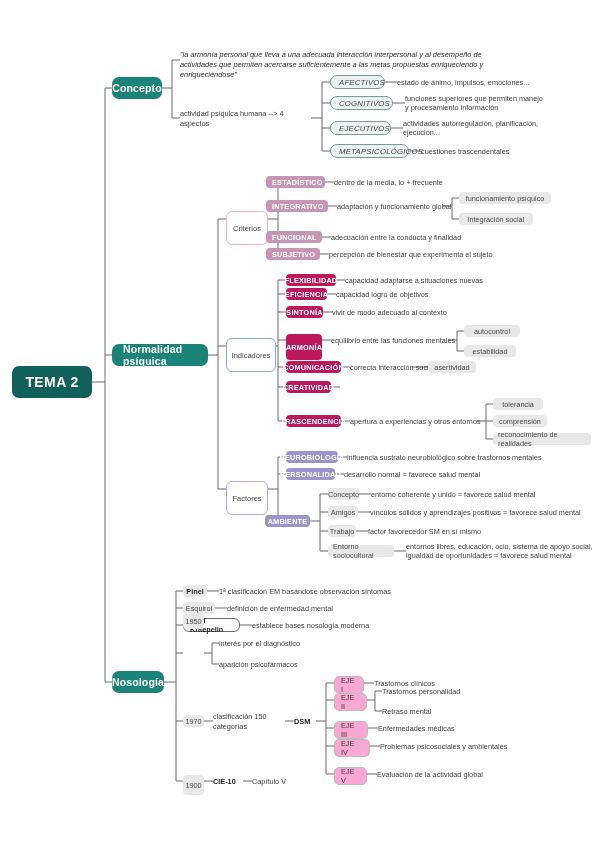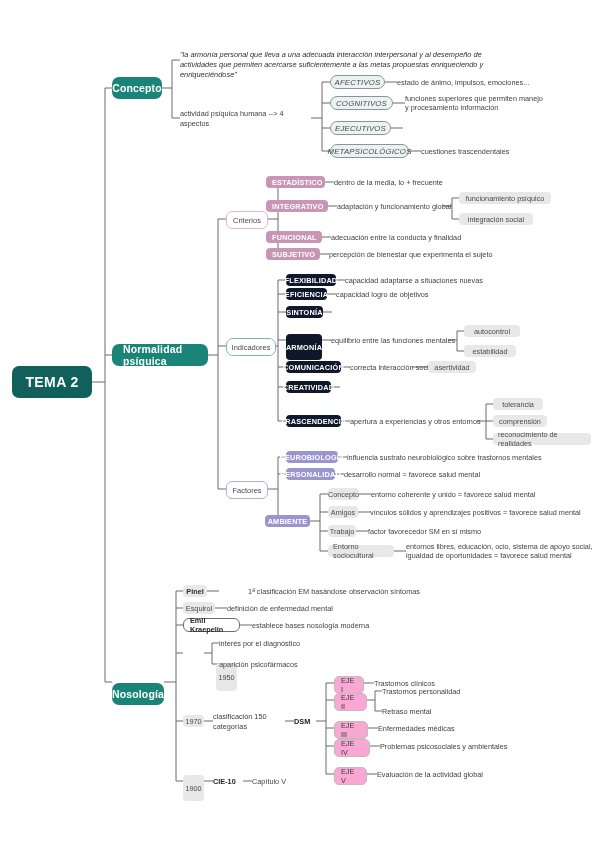--- a/index.html
+++ b/index.html
@@ -24,41 +24,41 @@
   }
   .l1{
     background:#1b8478;color:#ffffff;border-radius:7px;
     font-size:10.5px;font-weight:bold;letter-spacing:.15px;
     padding:0 11px;justify-content:center;
   }
 
   
   .chip-out{
     background:#ffffff;border-radius:6px;border:1.2px solid #cfcfcf;
-    font-size:7.5px;padding:8px 6px;justify-content:center;color:#4a4a4a;
+    font-size:7.5px;padding:16px 6px;justify-content:center;color:#4a4a4a;
   }
   .chip-out.pink{border-color:#e7b4cd;}
-  .chip-out.teal{border-color:#7fb8b2;border-radius:7px;}
+  .chip-out.teal{border-color:#7fb8b2;}
   .chip-out.purple{border-color:#c0a8d8;}
 
   
   .chip-asp{
     background:#eef1f1;border:1px solid #7a9c9c;border-radius:11px;
     font-size:7.8px;font-style:italic;letter-spacing:.2px;
-    color:#3f4f4f;padding:0 8px;justify-content:center;
+    color:#3f4f4f;padding:0 8px;
   }
 
   
   .chip-mauve{
     background:#c895b4;color:#ffffff;border-radius:4px;
     font-size:7.3px;font-weight:bold;letter-spacing:.2px;
     padding:0 6px;justify-content:flex-start;
   }
   .chip-sage{
-    background:#0f172a;color:#ffffff;border-radius:4px;
+    background:#be185d;color:#ffffff;border-radius:4px;
     font-size:7.3px;font-weight:bold;letter-spacing:.2px;
     padding:0 6px;justify-content:center;
   }
   .chip-violet{
     background:#9a94cf;color:#ffffff;border-radius:4px;
     font-size:7.3px;font-weight:bold;letter-spacing:.2px;
     padding:0 6px;justify-content:center;
   }
   .chip-grey{
     background:#e8e8e8;color:#4a4a4a;border-radius:4px;
@@ -262,20 +262,24 @@
     <span class="lbl">COGNITIVOS</span>
   </div>
   <div class="node leaf" style="left:405px;top:93px;width:160px;height:20px;">
     <span class="lbl">funciones superiores que permiten manejo
 y procesamiento información</span>
   </div>
 
   <div class="node chip-asp" style="left:330px;top:121px;width:61px;height:14px;">
     <span class="lbl">EJECUTIVOS</span>
   </div>
+  <div class="node leaf" style="left:403px;top:118px;width:160px;height:20px;">
+    <span class="lbl">actividades autorregulación, planificación,
+ejecución...</span>
+  </div>
 
   <div class="node chip-asp" style="left:330px;top:144px;width:79px;height:14px;">
     <span class="lbl">METAPSICOLÓGICOS</span>
   </div>
   <div class="node leaf" style="left:421px;top:146px;width:150px;height:11px;">
     <span class="lbl">cuestiones trascendentales</span>
   </div>
 
   <div class="node l1" style="left:112px;top:344px;width:96px;height:22px;">
     <span class="lbl">Normalidad psíquica</span>
@@ -332,20 +336,23 @@
 
   <div class="node chip-sage" style="left:286px;top:288px;width:41px;height:12px;">
     <span class="lbl">EFICIENCIA</span>
   </div>
   <div class="node leaf" style="left:336px;top:289px;width:200px;height:11px;">
     <span class="lbl">capacidad logro de objetivos</span>
   </div>
 
   <div class="node chip-sage" style="left:286px;top:306px;width:37px;height:12px;">
     <span class="lbl">SINTONÍA</span>
+  </div>
+  <div class="node leaf" style="left:332px;top:307px;width:200px;height:11px;">
+    <span class="lbl">vivir de modo adecuado al contexto</span>
   </div>
 
   <div class="node chip-sage" style="left:286px;top:334px;width:36px;height:26px;">
     <span class="lbl">ARMONÍA</span>
   </div>
   <div class="node leaf" style="left:331px;top:335px;width:200px;height:11px;">
     <span class="lbl">equilibrio entre las funciones mentales</span>
   </div>
   <div class="node chip-grey" style="left:464px;top:325px;width:56px;height:12px;">
     <span class="lbl">autocontrol</span>
@@ -428,46 +435,46 @@
   </div>
 
   <div class="node chip-grey" style="left:328px;top:545px;width:66px;height:12px;">
     <span class="lbl">Entorno sociocultural</span>
   </div>
   <div class="node leaf" style="left:406px;top:541px;width:190px;height:20px;">
     <span class="lbl">entornos libres, educación, ocio, sistema de apoyo social,
 igualdad de oportunidades = favorece salud mental</span>
   </div>
 
-  <div class="node l1" style="left:112px;top:671px;width:52px;height:22px;margin-top:12px;">
+  <div class="node l1" style="left:112px;top:671px;width:52px;height:22px;">
     <span class="lbl">Nosología</span>
   </div>
 
   <div class="node chip-grey-b" style="left:183px;top:585px;width:24px;height:12px;">
     <span class="lbl">Pinel</span>
   </div>
-  <div class="node leaf" style="left:219px;top:586px;width:230px;height:11px;justify-content:center;">
+  <div class="node leaf" style="left:219px;top:586px;width:230px;height:11px;">
     <span class="lbl">1ª clasificación EM basándose observación síntomas</span>
   </div>
 
   <div class="node chip-grey" style="left:183px;top:602px;width:32px;height:12px;">
     <span class="lbl">Esquirol</span>
   </div>
   <div class="node leaf" style="left:227px;top:603px;width:200px;height:11px;">
     <span class="lbl">definición de enfermedad mental</span>
   </div>
 
   <div class="node chip-krae" style="left:183px;top:618px;width:57px;height:14px;">
     <span class="lbl">Emil Kraepelin</span>
   </div>
   <div class="node leaf" style="left:252px;top:620px;width:200px;height:11px;">
     <span class="lbl">establece bases nosología moderna</span>
   </div>
 
-  <div class="node chip-grey" style="left:183px;top:663px;width:21px;height:28px;margin-left:33px;">
+  <div class="node chip-grey" style="left:183px;top:613px;width:21px;height:16px;">
     <span class="lbl">1950</span>
   </div>
   <div class="node leaf" style="left:219px;top:638px;width:160px;height:11px;">
     <span class="lbl">interés por el diagnóstico</span>
   </div>
   <div class="node leaf" style="left:219px;top:659px;width:160px;height:11px;">
     <span class="lbl">aparición psicofármacos</span>
   </div>
 
   <div class="node chip-grey" style="left:183px;top:715px;width:21px;height:12px;">
@@ -511,21 +518,21 @@
     <span class="lbl">Problemas psicosociales y ambientales</span>
   </div>
 
   <div class="node chip-axis" style="left:334px;top:767px;width:33px;height:14px;">
     <span class="lbl">EJE V</span>
   </div>
   <div class="node leaf" style="left:377px;top:769px;width:190px;height:11px;">
     <span class="lbl">Evaluación de la actividad global</span>
   </div>
 
-  <div class="node chip-grey" style="left:183px;top:775px;width:21px;height:26px;">
+  <div class="node chip-grey" style="left:183px;top:775px;width:21px;height:20px;">
     <span class="lbl">1900</span>
   </div>
   <div class="node leaf-b" style="left:213px;top:776px;width:30px;height:11px;">
     <span class="lbl">CIE-10</span>
   </div>
   <div class="node leaf" style="left:252px;top:776px;width:90px;height:11px;">
     <span class="lbl">Capítulo V</span>
   </div>
 
 </div>

